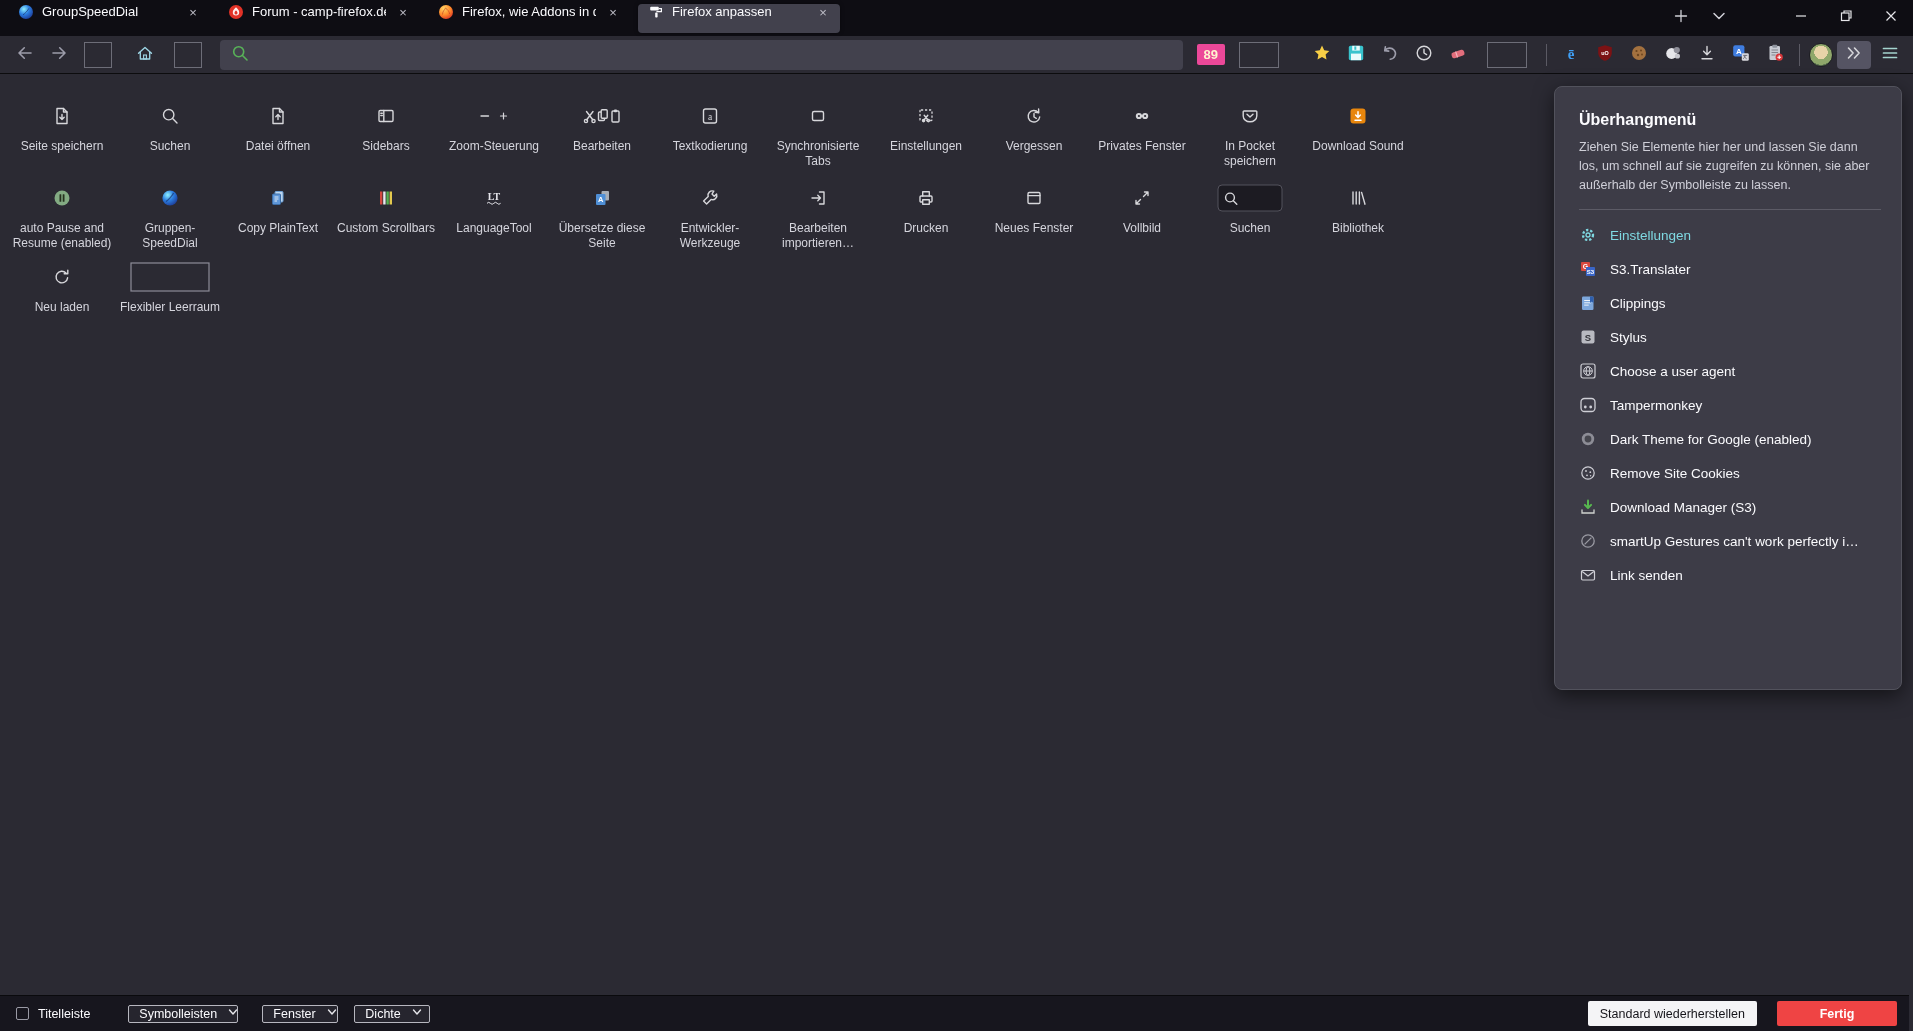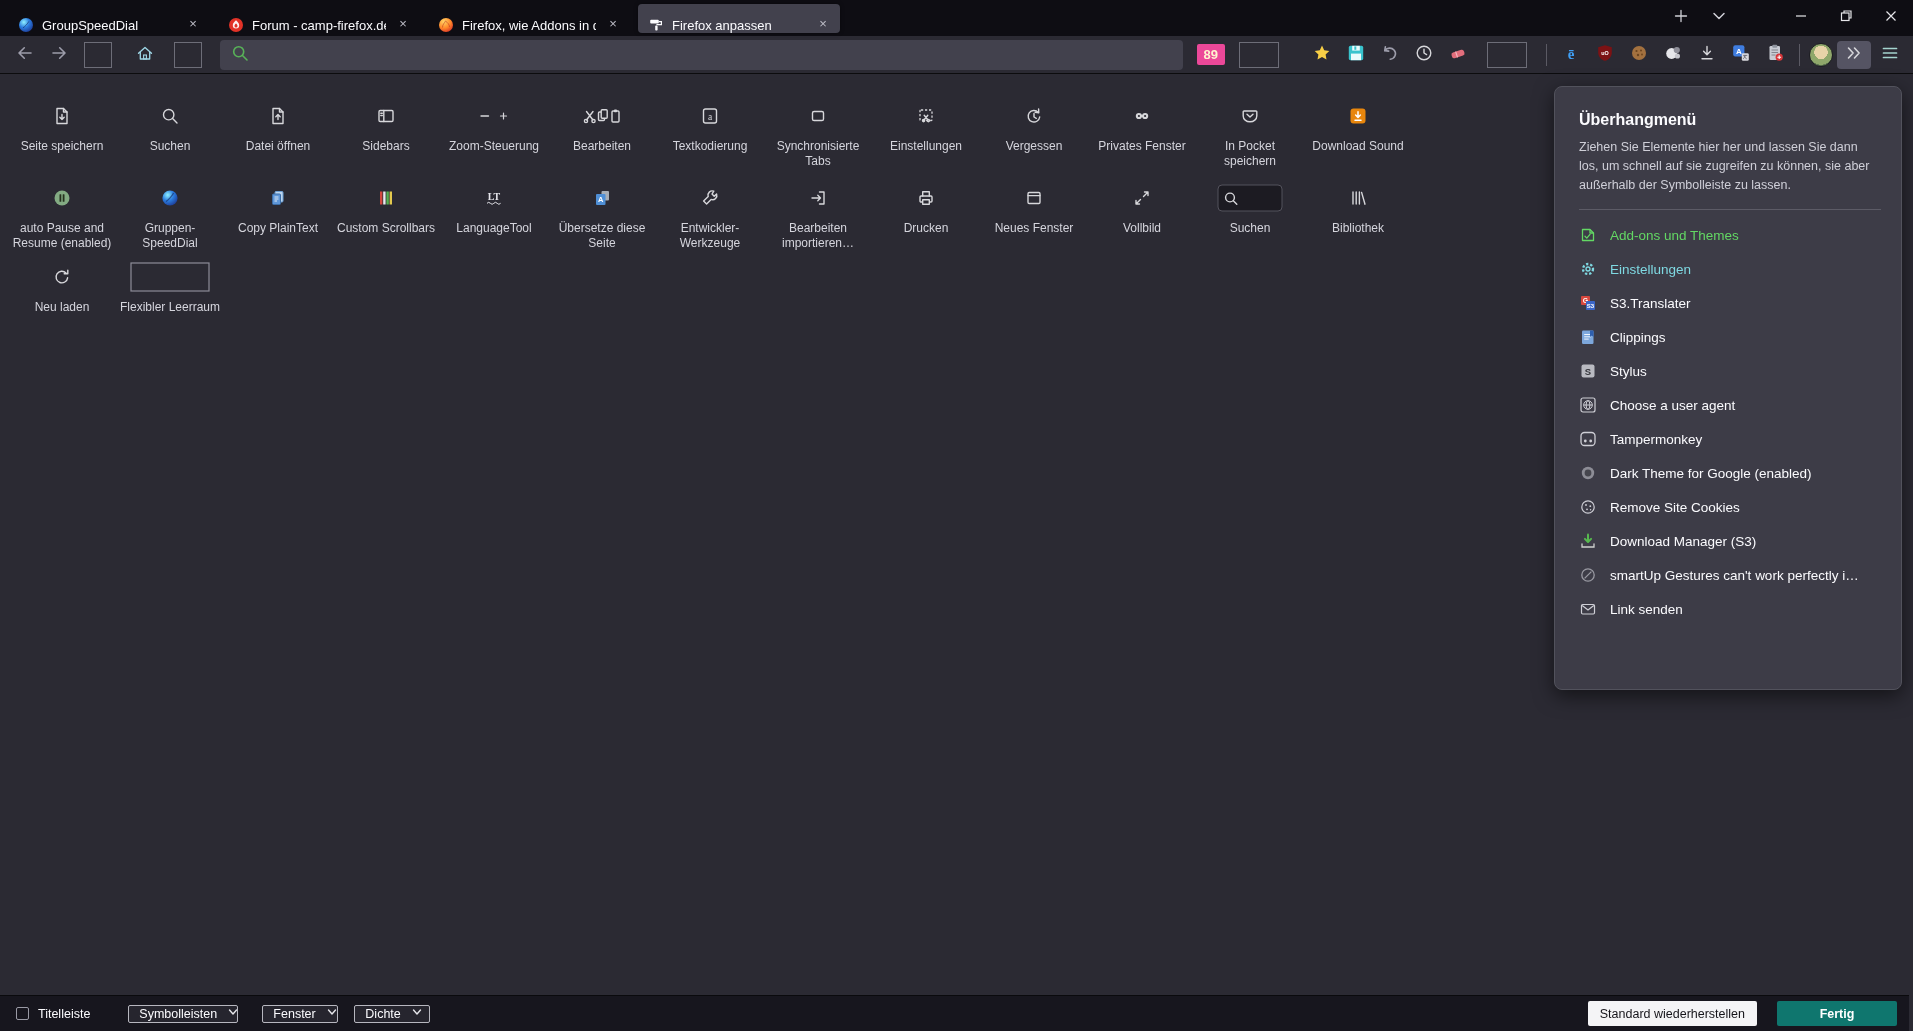--- a/index.html
+++ b/index.html
@@ -1,21 +1,21 @@
 <!DOCTYPE html>
 <html><head>
 <meta charset="utf-8">
 <style>
   * { margin:0; padding:0; box-sizing:border-box; }
   html,body { width:1913px; height:1031px; overflow:hidden; }
   body { font-family:"Liberation Sans","DejaVu Sans",sans-serif; background:#2b2a33; color:#fbfbfe; position:relative; }
 
   
   .tabbar { height:36px; background:#0e0d13; display:flex; align-items:center; padding-left:8px; }
-  .tab { width:202px; height:29px; display:flex; align-items:flex-end; gap:8px; padding:0 8px 0 10px;
+  .tab { width:202px; height:29px; display:flex; align-items:flex-start; gap:8px; padding:0 8px 0 10px;
          border-radius:4px; margin-right:8px; color:#fbfbfe; font-size:13px; cursor:default; }
   .tab.active { background:#42414d; box-shadow:0 0 4px rgba(0,0,0,.4); }
   .tab-title { flex:1; white-space:nowrap; overflow:hidden; }
   .tab-close { color:#bfbfc9; font-size:13px; width:18px; height:18px; display:flex; align-items:center; justify-content:center; border-radius:3px; }
   .favicon { width:16px; height:16px; flex:0 0 16px; display:flex; align-items:center; justify-content:center; }
   .tab-actions { display:flex; align-items:center; margin-left:auto; gap:8px; }
   .tbtn { width:30px; height:28px; display:flex; align-items:center; justify-content:center; border-radius:4px; }
   .win-controls { display:flex; align-items:stretch; height:36px; margin-left:44px; }
   .wbtn { width:45px; display:flex; align-items:center; justify-content:center; }
 
@@ -586,30 +586,20 @@
     <div class="gi-label">Flexibler Leerraum</div>
   </div>
 </div>
 </div>
 
 <div class="panel">
   <div class="panel-title">Überhangmenü</div>
   <div class="panel-desc">Ziehen Sie Elemente hier her und lassen Sie dann los, um schnell auf sie zugreifen zu können, sie aber außerhalb der Symbolleiste zu lassen.</div>
   <div class="panel-divider"></div>
   <div id="panel-list">
-  <div class="pitem">
-    <span class="pi-icon">
-          <svg width="18" height="18" viewBox="0 0 18 18" xmlns="http://www.w3.org/2000/svg">
-            <path d="M3.5 3.5h7.5l3.5 3.5v7.5H3.5z" stroke="#63d864" stroke-width="1.3" fill="none" stroke-linejoin="round"></path>
-            <path d="M11 3.5V7h3.5" stroke="#63d864" stroke-width="1.3" fill="none" stroke-linejoin="round"></path>
-            <path d="M6 10.3l1.8 1.8 3.2-3.7" stroke="#63d864" stroke-width="1.3" fill="none" stroke-linecap="round" stroke-linejoin="round"></path>
-          </svg>
-        </span>
-    <span class="pi-label" style="color: rgb(99, 216, 100);">Add-ons und Themes</span>
-  </div>
 
   <div class="pitem">
     <span class="pi-icon">
           <svg width="18" height="18" viewBox="0 0 18 18" xmlns="http://www.w3.org/2000/svg">
             <circle cx="9" cy="9" r="5" stroke="#7fd9e2" stroke-width="2.3" fill="none" stroke-dasharray="2.3 1.9"></circle>
             <circle cx="9" cy="9" r="2" stroke="#7fd9e2" stroke-width="1.3" fill="none"></circle>
           </svg>
         </span>
     <span class="pi-label" style="color: rgb(127, 217, 226);">Einstellungen</span>
   </div>
@@ -741,14 +731,14 @@
           <path d="M2.5 4l3.5 4 3.5-4" stroke="#e6e6ea" stroke-width="1.4" fill="none" stroke-linecap="round" stroke-linejoin="round"></path>
         </svg></span>
   </button>
   <button class="fbtn" style="margin-left:16px; width:76px; justify-content:space-between;">
     <span>Dichte</span>
       <span><svg width="12" height="12" viewBox="0 0 12 12" xmlns="http://www.w3.org/2000/svg">
           <path d="M2.5 4l3.5 4 3.5-4" stroke="#e6e6ea" stroke-width="1.4" fill="none" stroke-linecap="round" stroke-linejoin="round"></path>
         </svg></span>
   </button>
   <button class="btn-restore">Standard wiederherstellen</button>
-  <button class="btn-done" id="done-btn" style="background: #0f766e;">Fertig</button>
+  <button class="btn-done" id="done-btn" style="background: #ef4444;">Fertig</button>
 </div>
 
 </body></html>

